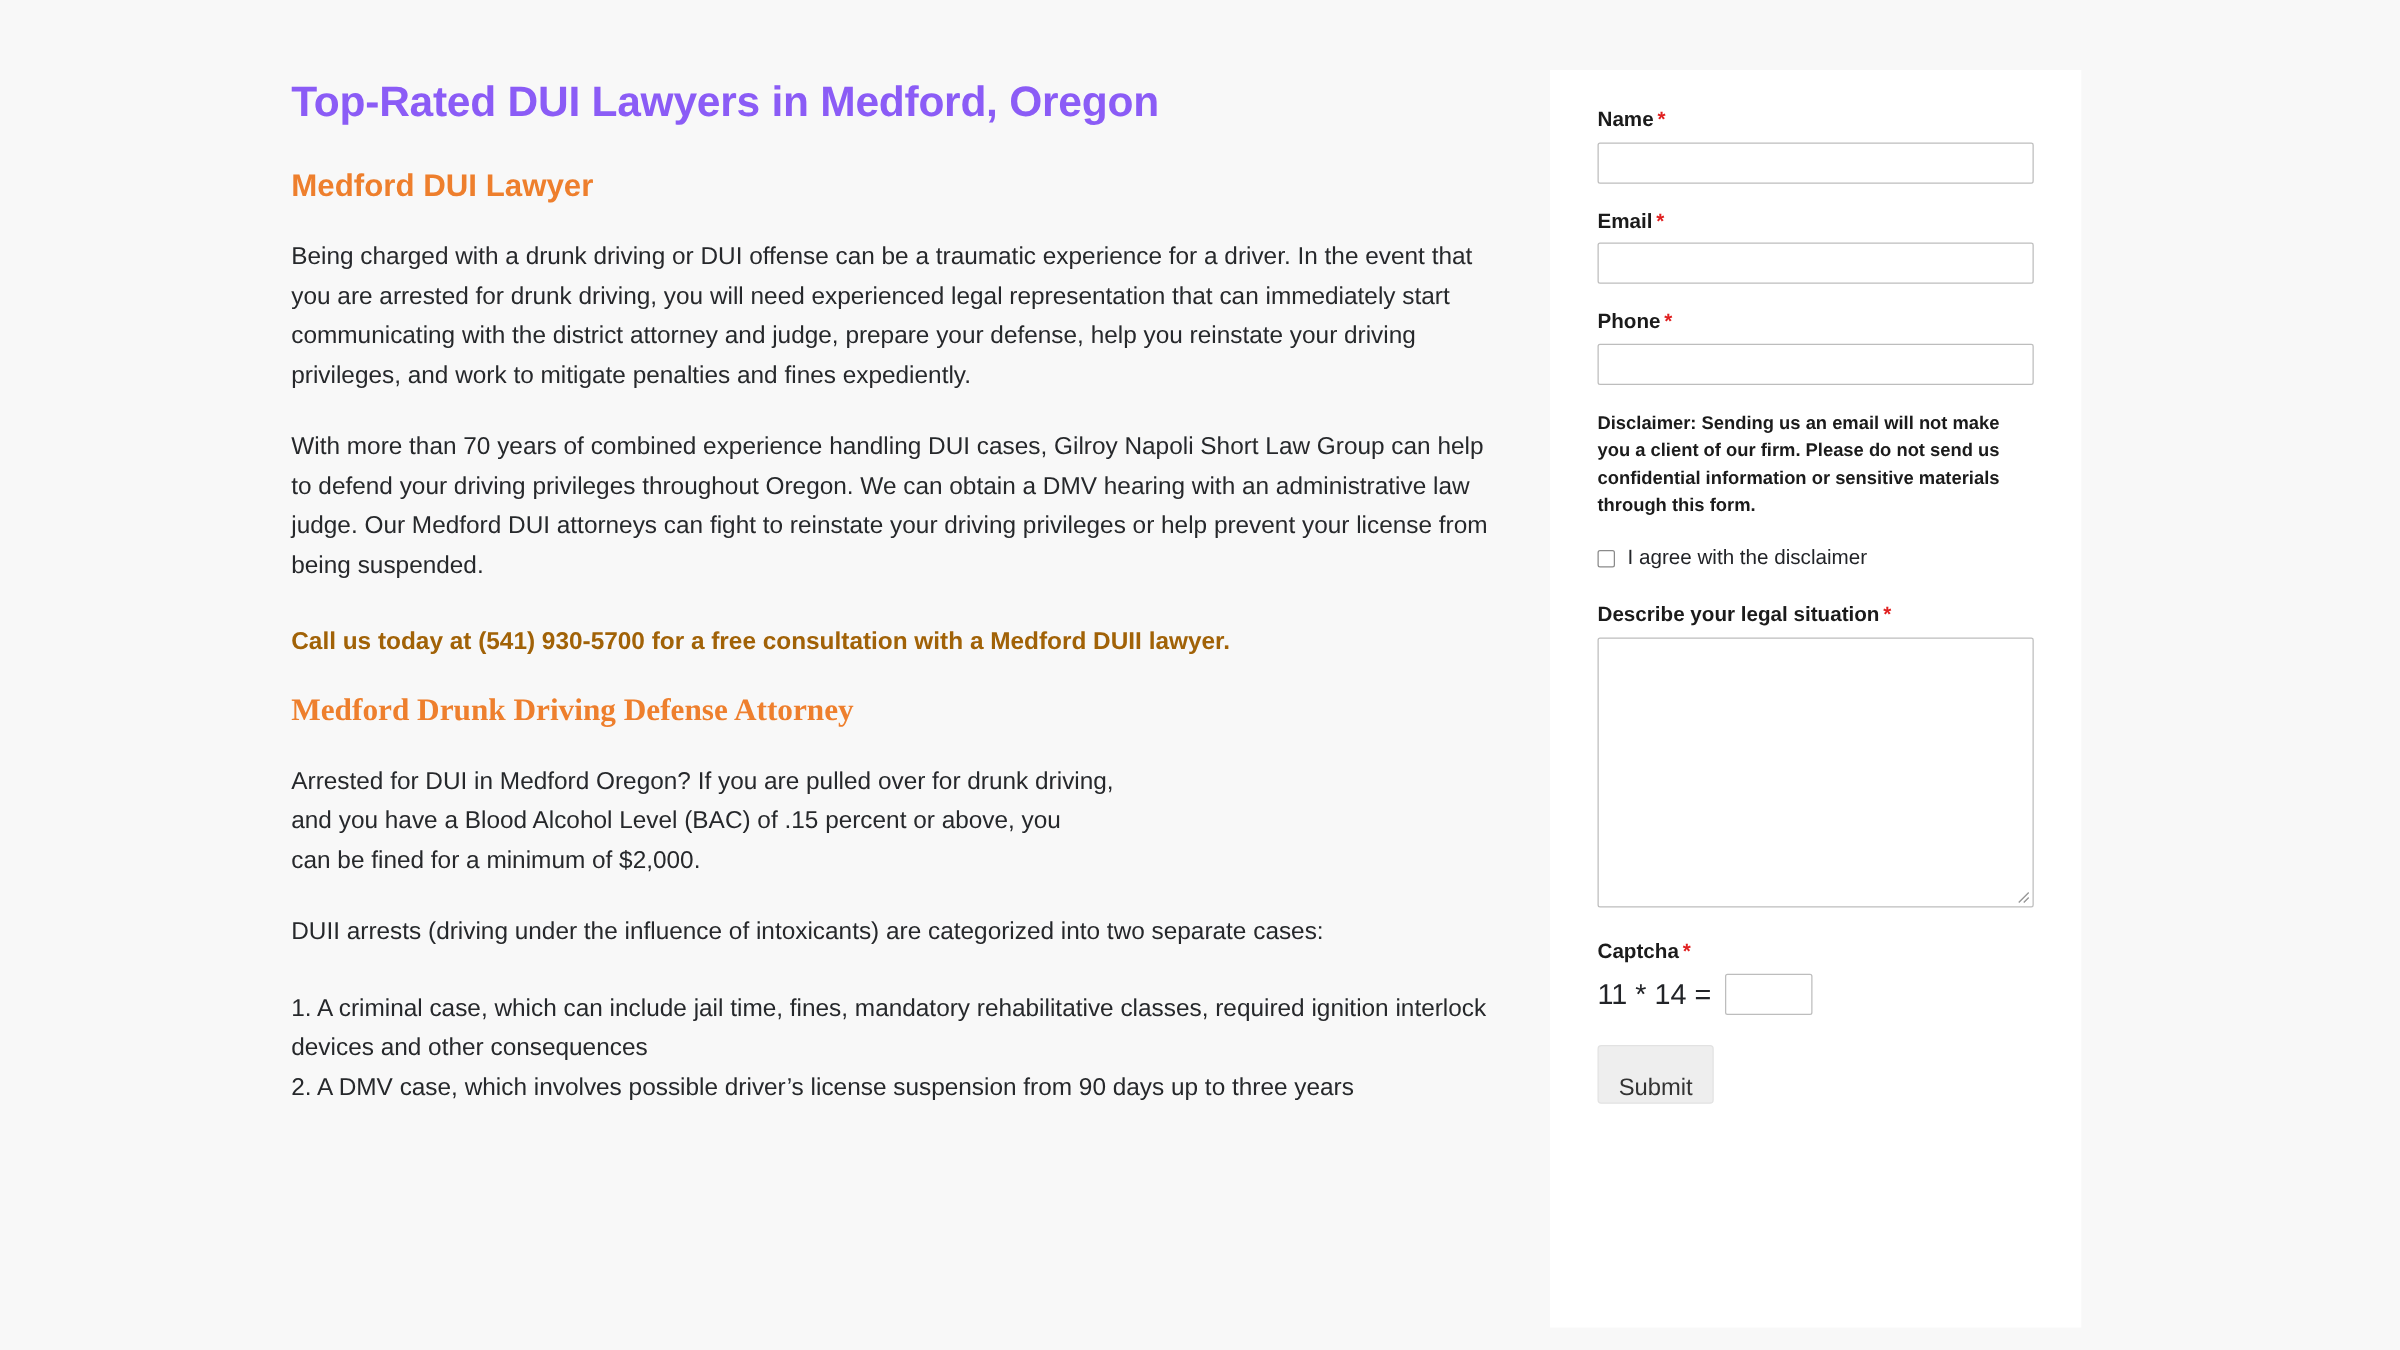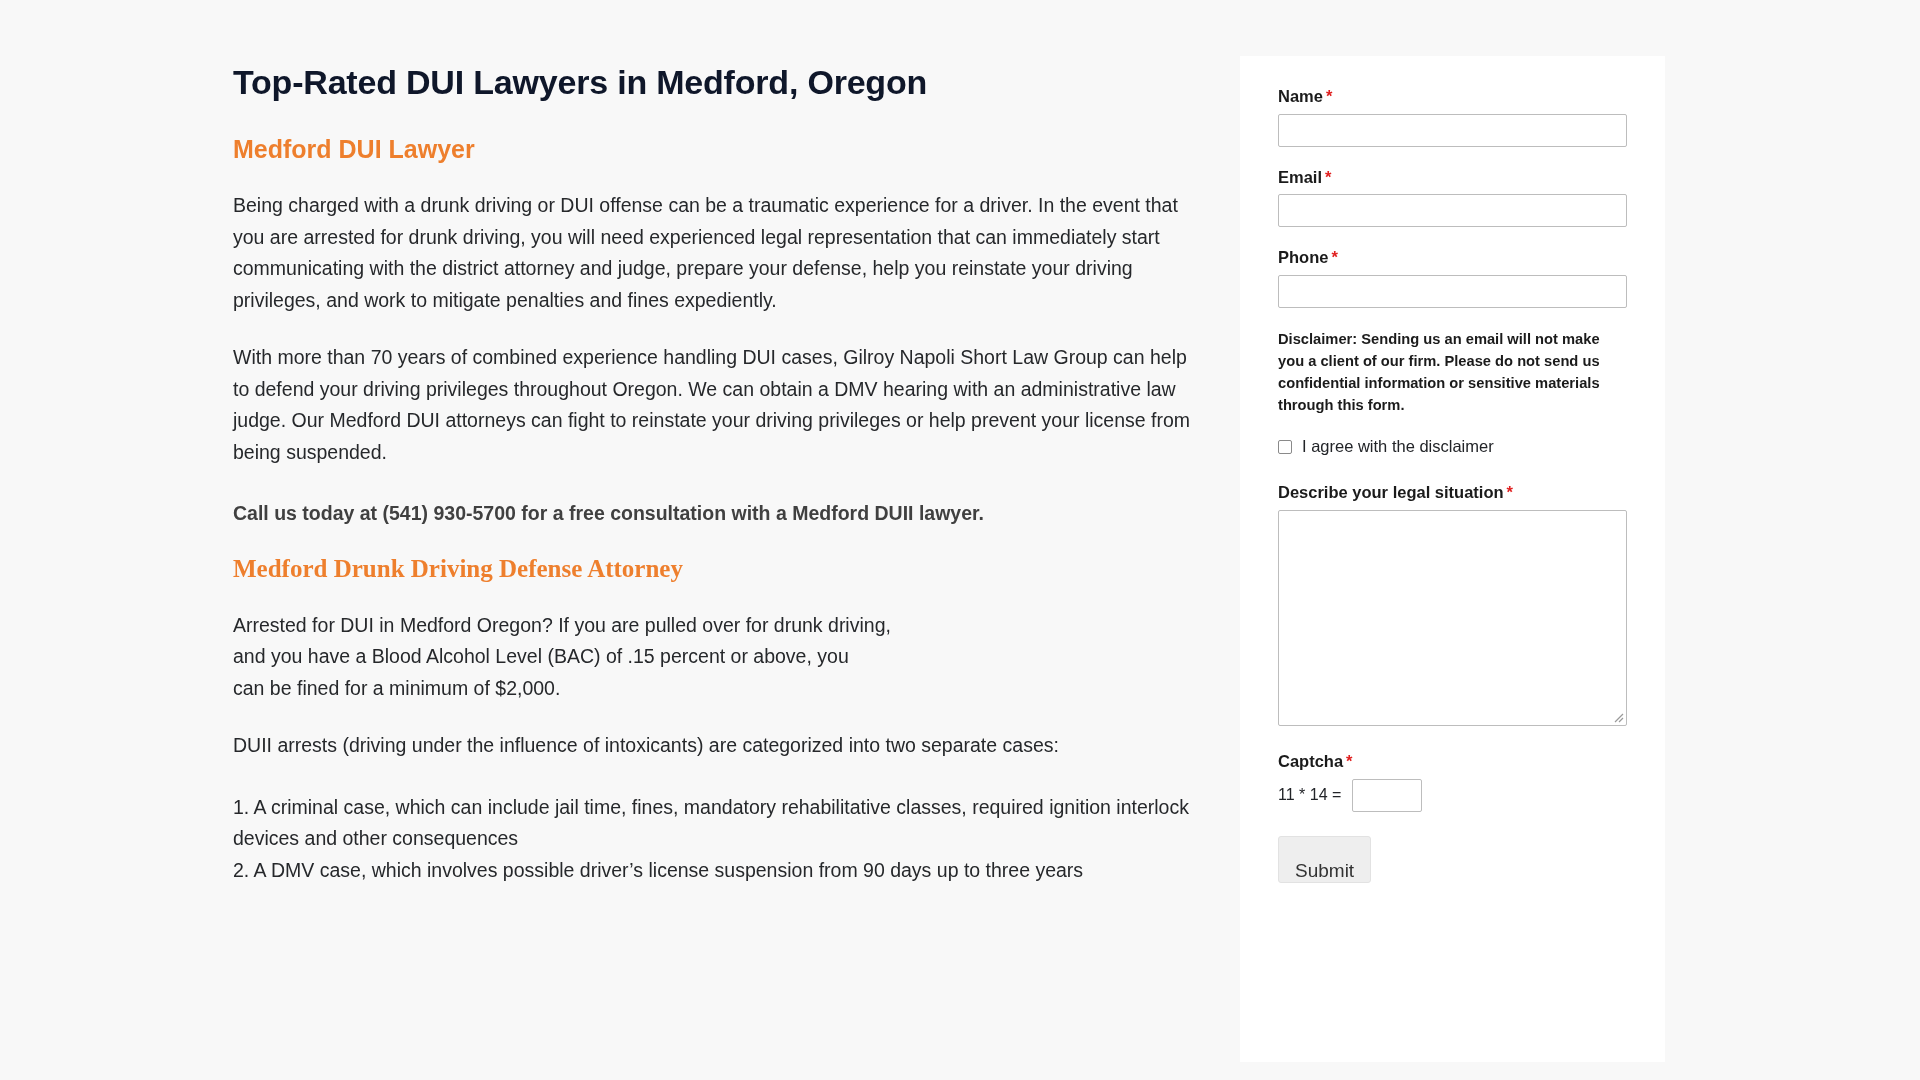--- a/index.html
+++ b/index.html
@@ -19,21 +19,21 @@
   
   .content {
     position: absolute;
     left: 233px;
     top: 62px;
     width: 965px;
   }
   .page-title {
     font-size: 34px;
     font-weight: bold;
-    color: #0f172a;
+    color: #8b5cf6;
     letter-spacing: -0.2px;
     margin: 0 0 0 0;
     line-height: 1.18;
   }
   .section-heading {
     font-size: 25px;
     font-weight: bold;
     color: #ee7f2d;
     line-height: 1.2;
     margin: 30px 0 0 0;
@@ -42,21 +42,21 @@
   .h2-gap-2 { margin-top: 24px; font-family: Liberation Serif, serif; }
   .para {
     font-size: 19.5px;
     line-height: 31.5px;
     color: #26282b;
     margin: 26px 0 0 0;
     font-weight: normal;
   }
   .para.cta {
     font-weight: bold;
-    color: #404040;
+    color: #a16207;
     margin-top: 30px;
   }
   .para.list { margin-top: 30px; }
 
   
   .form-card {
     position: absolute;
     left: 1240px;
     top: 56px;
     width: 425px;
@@ -140,21 +140,21 @@
     width: 11px; height: 11px;
     pointer-events: none;
   }
   .captcha-label { margin-top: 25px; }
   .captcha-row {
     display: flex;
     align-items: center;
     margin-top: 2px;
   }
   .captcha-expr {
-    font-size: 16px;
+    font-size: 23px;
     color: #222428;
     margin-right: 11px;
     white-space: nowrap;
   }
   .captcha-input {
     width: 70px;
     height: 33px;
     border: 1px solid #bdbdbd;
     background: #fff;
     border-radius: 2px;

